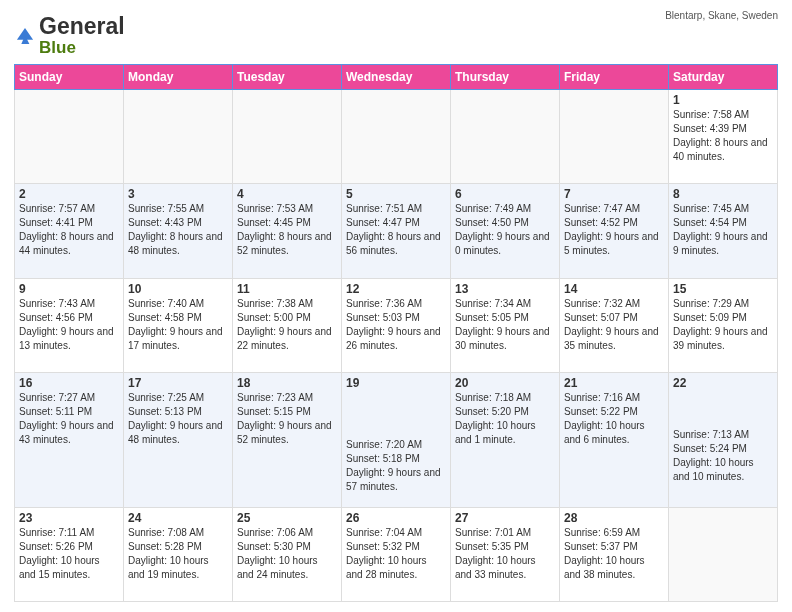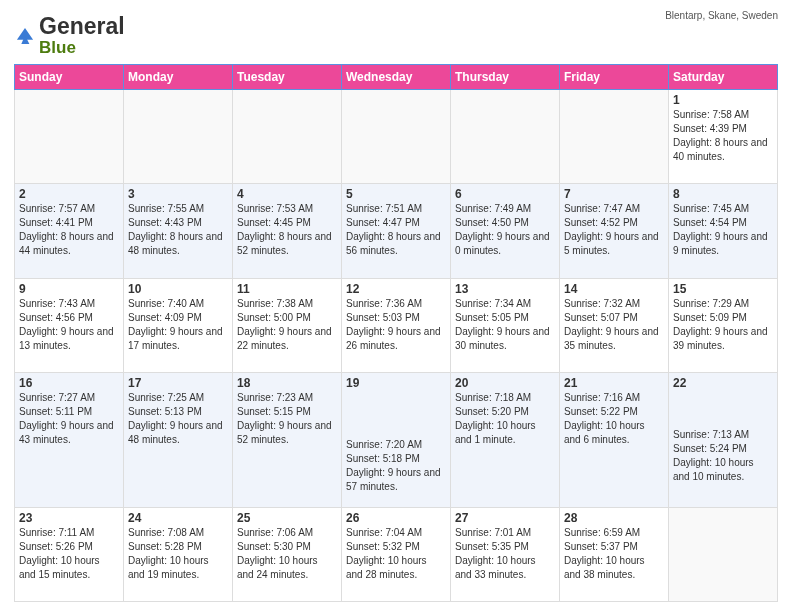--- a/index.html
+++ b/index.html
@@ -203,21 +203,21 @@
         <tr>
           <td>
             <span class="day-num">9</span>
             <div class="day-info" style="white-space: pre-line;">Sunrise: 7:43 AM
 Sunset: 4:56 PM
 Daylight: 9 hours and 13 minutes.</div>
           </td>
           <td>
             <span class="day-num">10</span>
             <div class="day-info" style="white-space: pre-line;">Sunrise: 7:40 AM
-Sunset: 4:09 PM
+Sunset: 4:58 PM
 Daylight: 9 hours and 17 minutes.</div>
           </td>
           <td>
             <span class="day-num">11</span>
             <div class="day-info" style="white-space: pre-line;">Sunrise: 7:38 AM
 Sunset: 5:00 PM
 Daylight: 9 hours and 22 minutes.</div>
           </td>
           <td>
             <span class="day-num">12</span>

